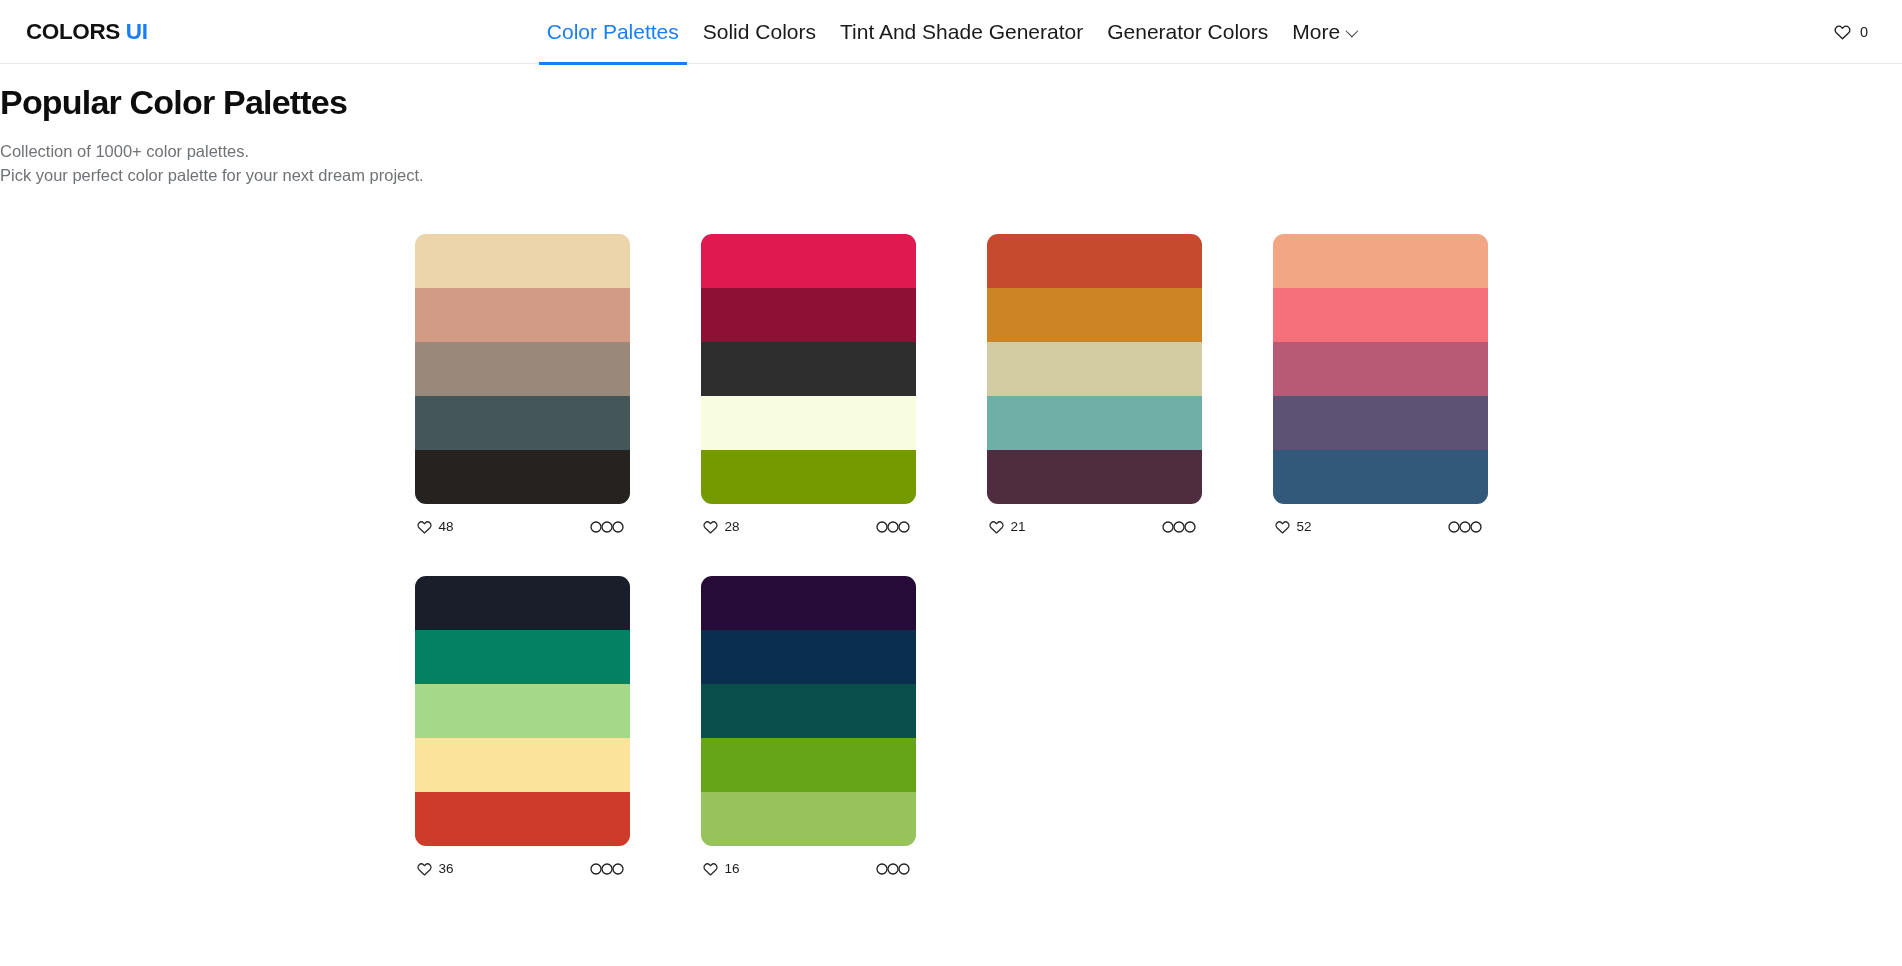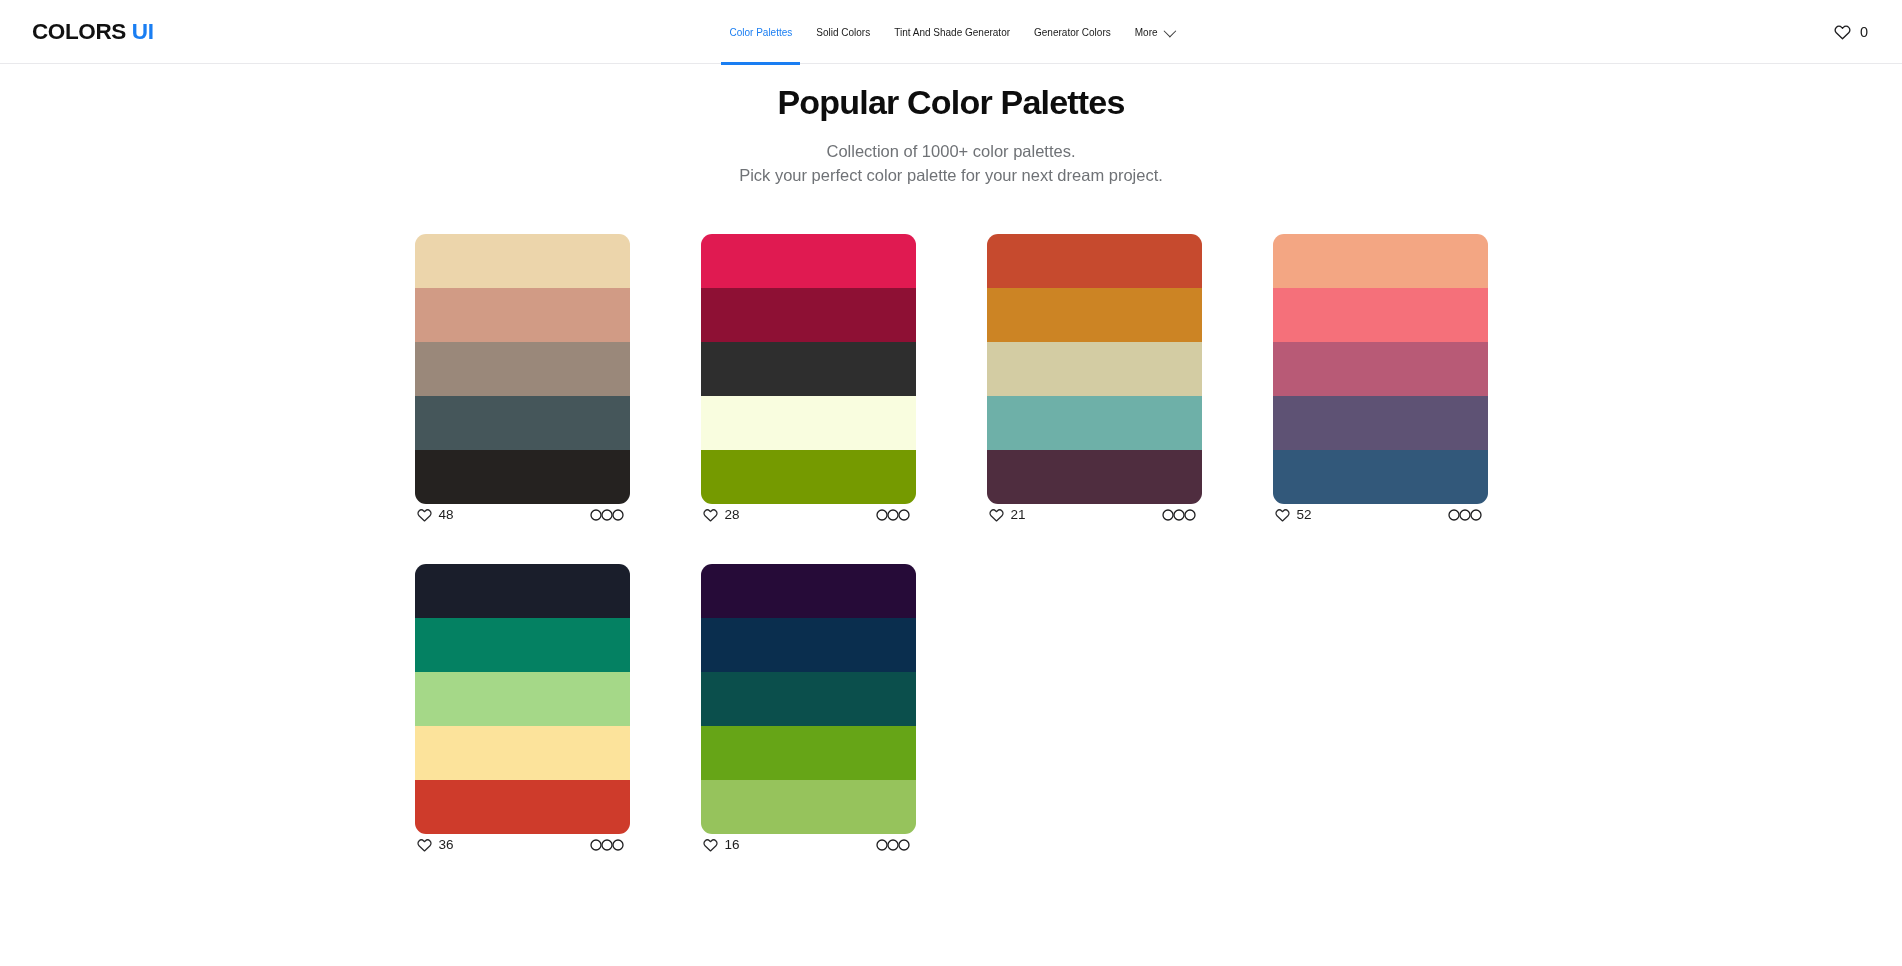--- a/index.html
+++ b/index.html
@@ -24,21 +24,21 @@
     height: 64px;
     width: 100%;
     border-bottom: 1px solid #e9e9ec;
     display: flex;
     align-items: stretch;
     background: #fff;
   }
 
   .logo {
     position: absolute;
-    left: 32px;
+    left: 26px;
     top: 0;
     height: 64px;
     display: flex;
     align-items: center;
     font-size: 22.5px;
     font-weight: 700;
     letter-spacing: -0.4px;
     cursor: pointer;
     user-select: none;
   }
@@ -51,21 +51,21 @@
     align-items: stretch;
     height: 64px;
     gap: 0px;
   }
 
   .nav-item {
     position: relative;
     display: flex;
     align-items: center;
     padding: 8px 8px;
-    font-size: 10px;
+    font-size: 21px;
     color: #1a1a1a;
     cursor: pointer;
     white-space: nowrap;
     height: 64px;
   }
   .nav-item + .nav-item { margin-left: 8px; }
 
   .nav-item.active { color: #1a7ef2; }
   .nav-item.active::after {
     content: "";
@@ -96,21 +96,20 @@
     gap: 9px;
     cursor: pointer;
     font-size: 14.5px;
     color: #1a1a1a;
   }
 
   .heart-svg { display: block; }
 
   
   .hero {
-    text-align: center;
     padding-top: 18px;
   }
 
   .hero-title {
     font-size: 34px;
     font-weight: 700;
     letter-spacing: -0.8px;
     color: #0d0d0d;
     line-height: 1.2;
   }
@@ -145,20 +144,21 @@
     height: 270px;
     border-radius: 11px;
     overflow: hidden;
     display: flex;
     flex-direction: column;
     cursor: pointer;
   }
   .swatch { flex: 1 1 0; width: 100%; }
 
   .card-footer {
+    margin-top: 12px;
     height: 22px;
     display: flex;
     align-items: center;
     justify-content: space-between;
     padding: 0 2px;
   }
 
   .likes {
     display: flex;
     align-items: center;

